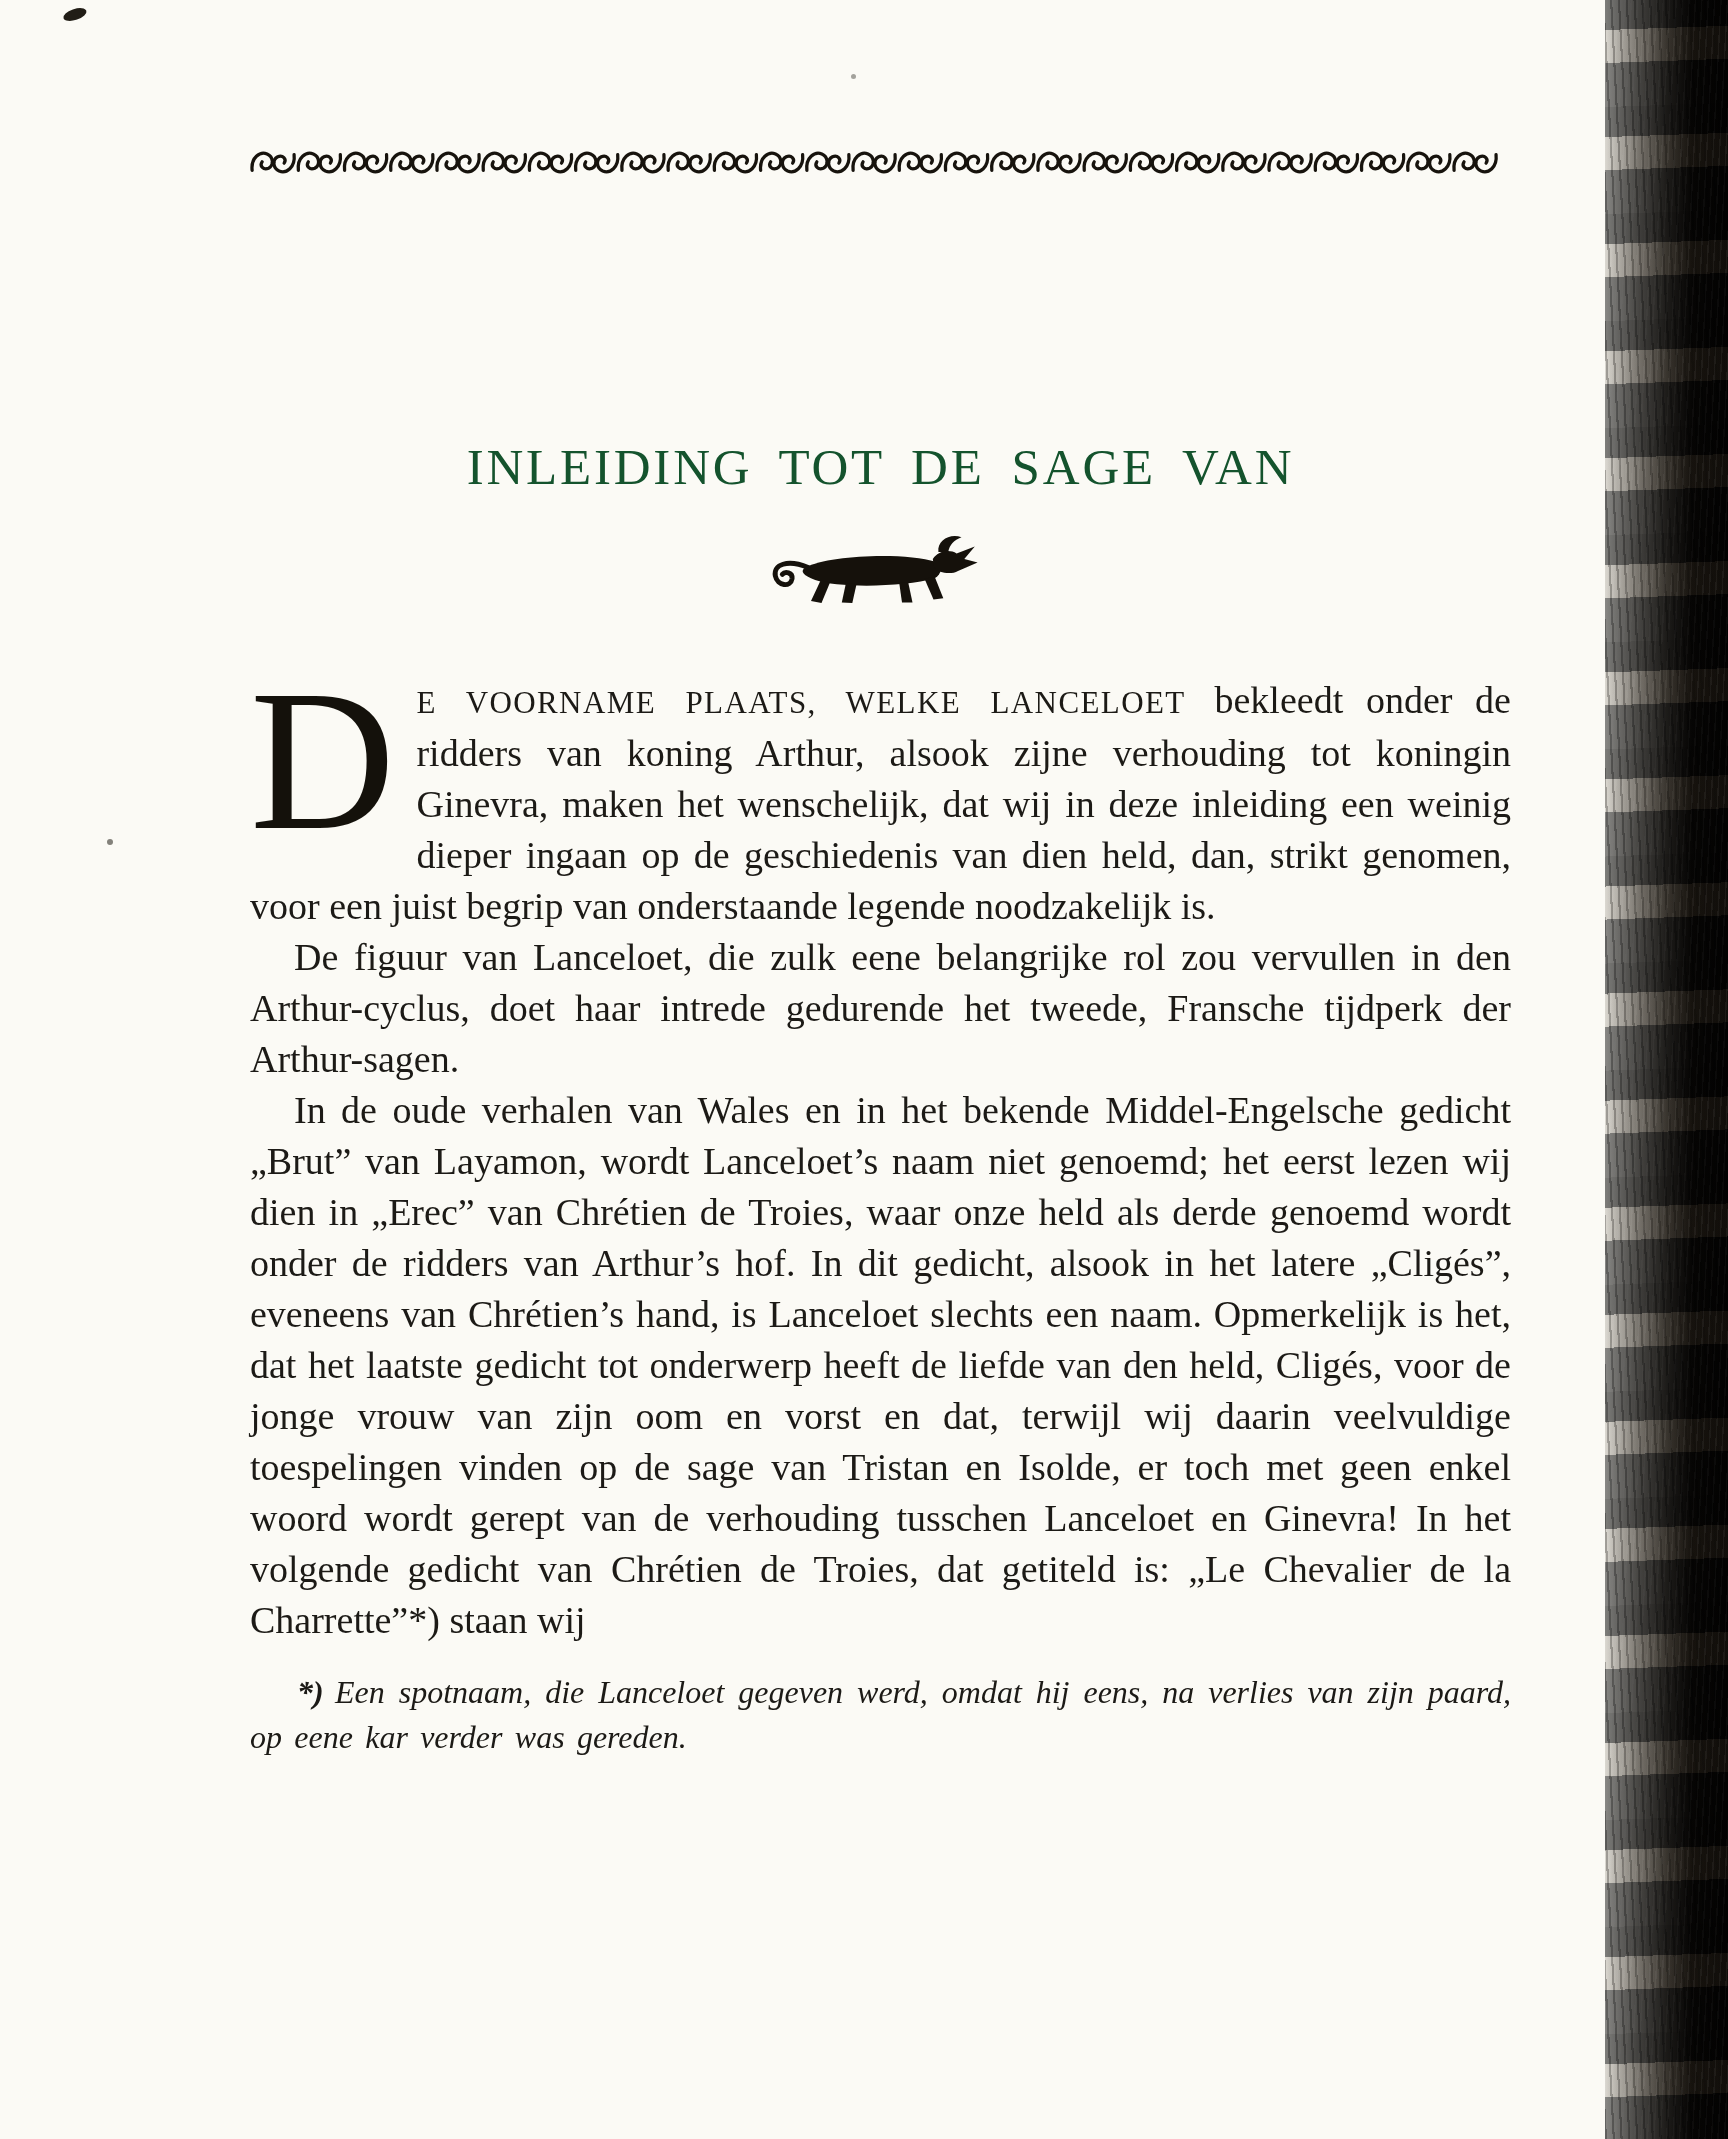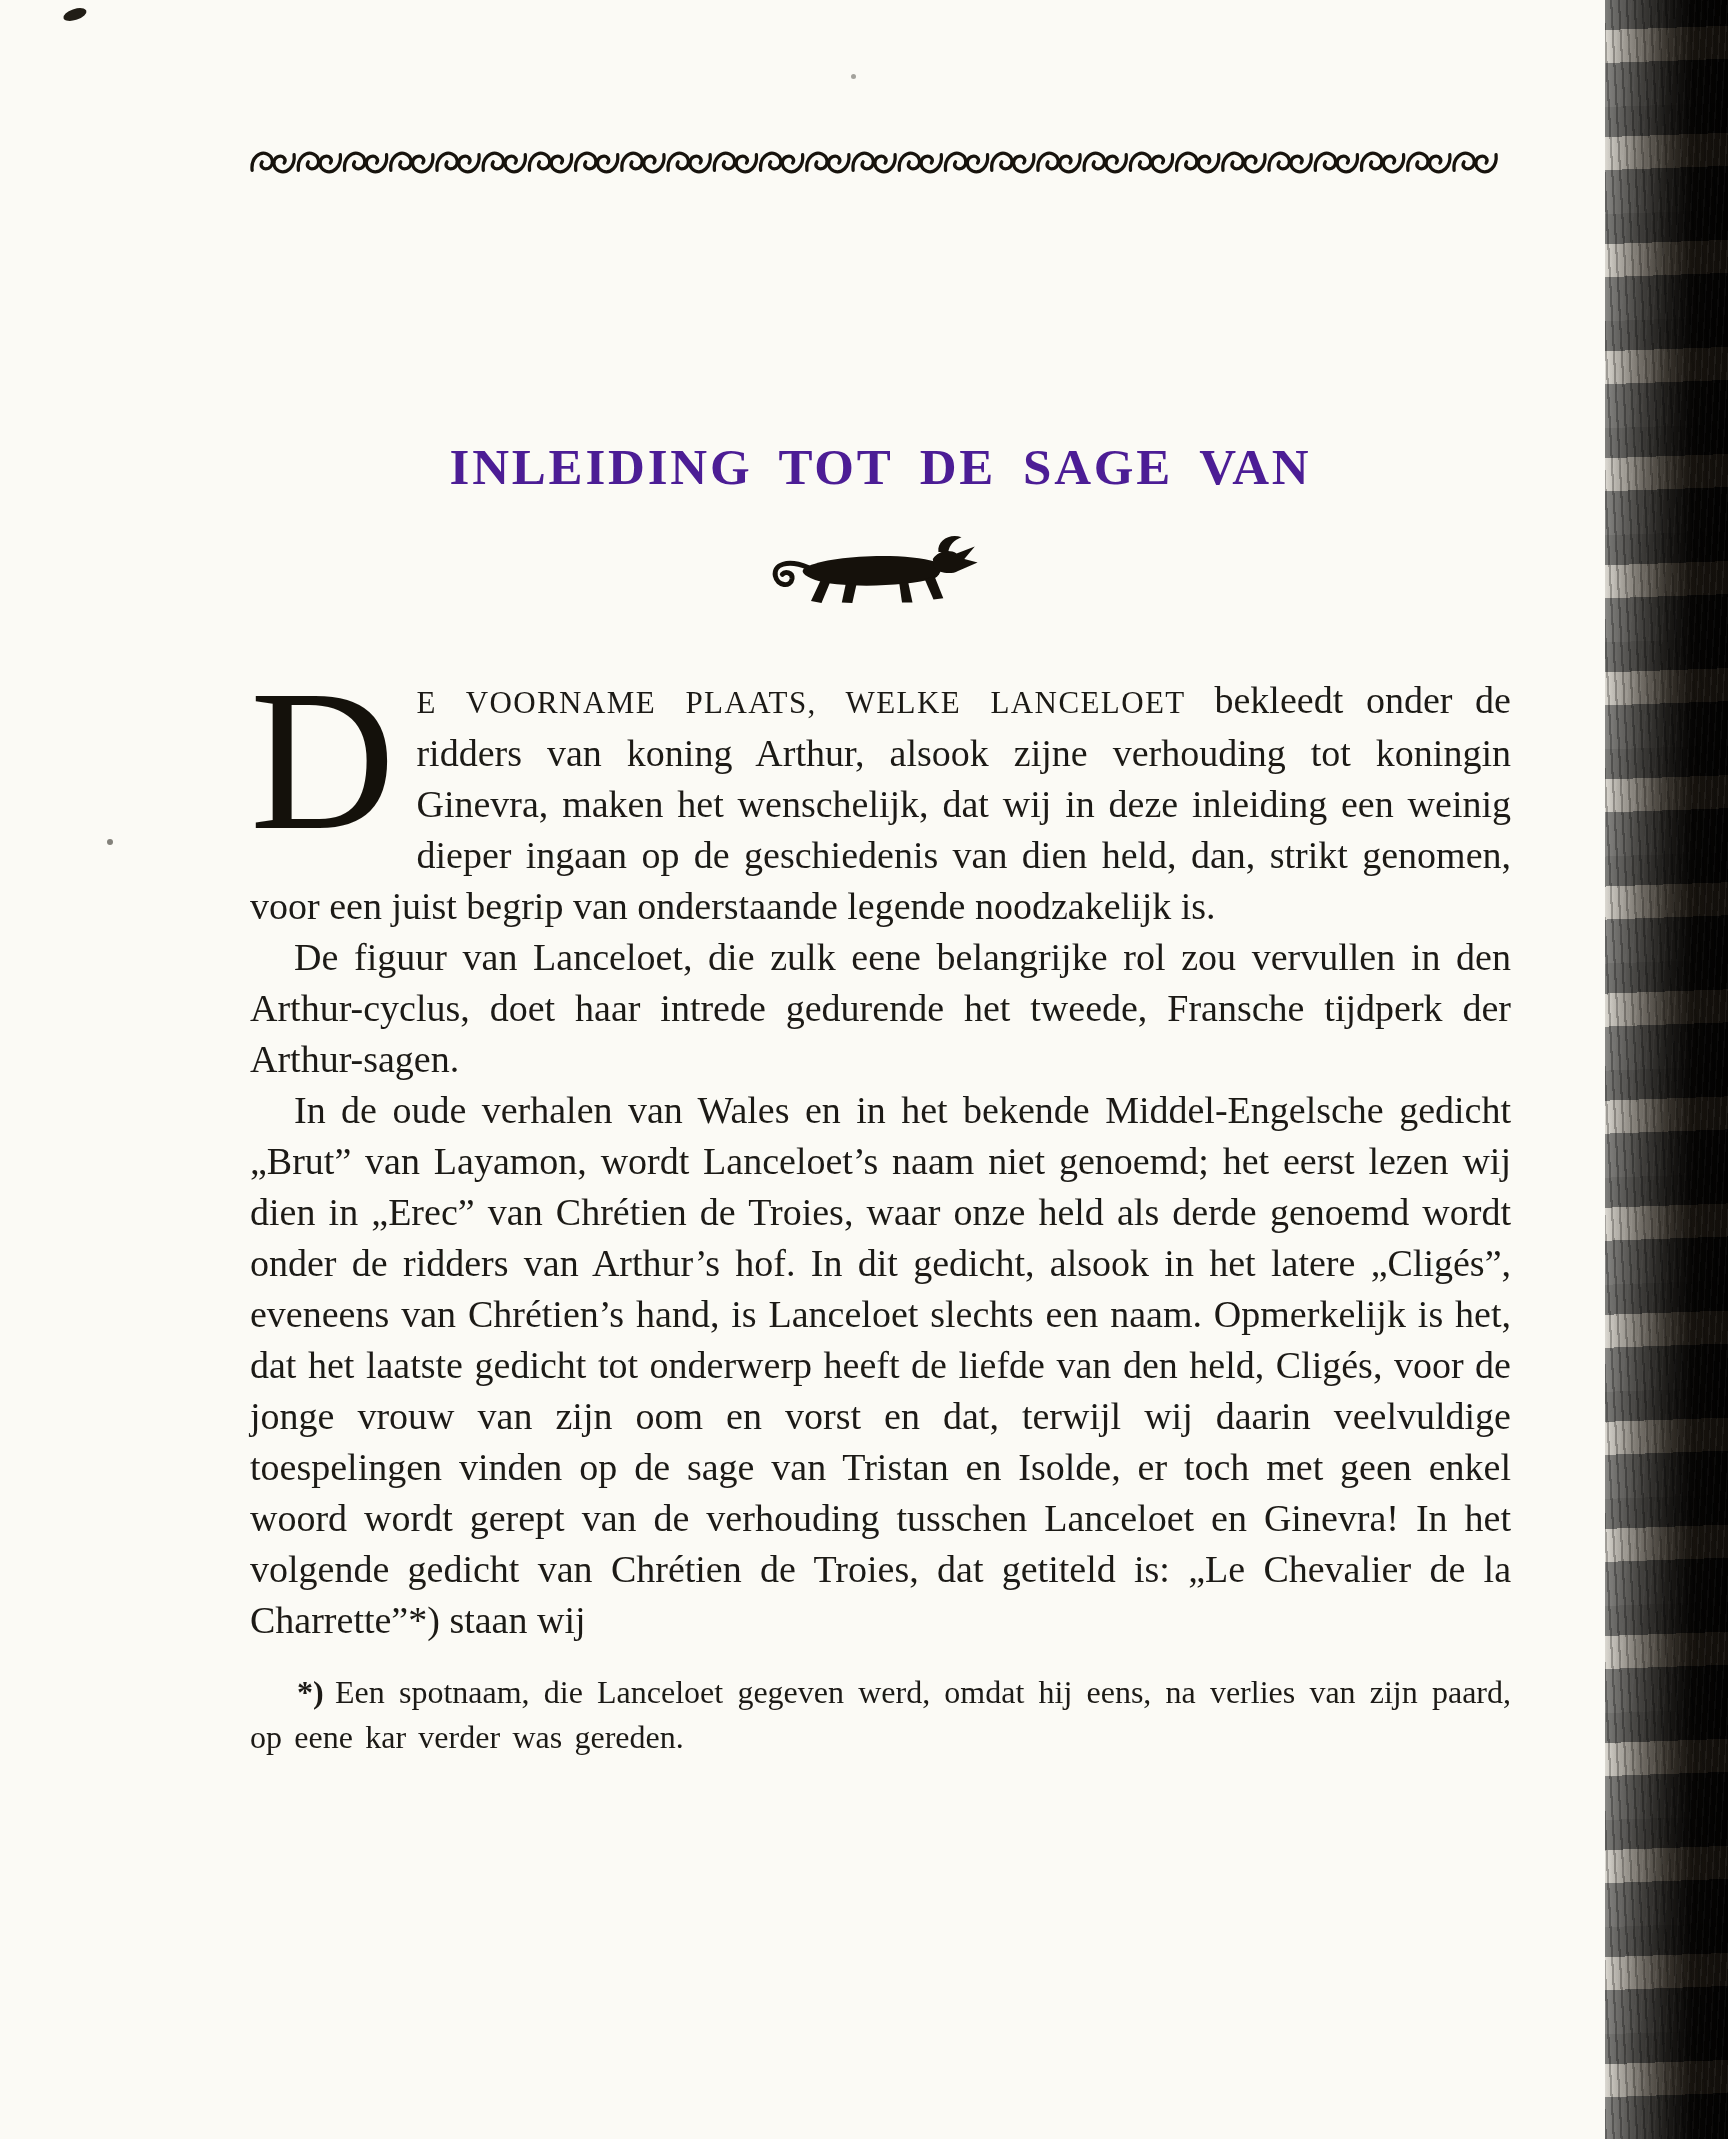--- a/index.html
+++ b/index.html
@@ -60,24 +60,24 @@
     width: 1256px;
     height: 33px;
     display: block;
   }
 
   .title {
     margin: 255px 0 4px 0;
     text-align: center;
     font-size: 51px;
     line-height: 67px;
-    font-weight: 700;
+    font-weight: 400;
     letter-spacing: 2.8px;
     word-spacing: 11.4px;
-    color: #4c1d95;
+    color: #14532d;
   }
 
   .vignette-wrap {
     margin-top: 30px;
     text-align: center;
   }
   .vignette { width: 242px; height: 77px; }
 
   .body-text {
     margin-top: 65px;
@@ -102,20 +102,21 @@
     word-spacing: 7.1px;
   }
   .run-italic { }
 
   .footnote {
     margin-top: 24px;
     font-size: 32px;
     line-height: 45px;
     text-align: justify;
     word-spacing: 4.3px;
+    font-style: italic;
   }
   .footnote p { margin: 0; text-indent: 47px; }
   .footnote-marker { padding-right: 11.4px; }
 </style>
 </head>
 <body>
 
 <div class="gutter-band"></div>
 
 <div class="speck speck-a"></div>

